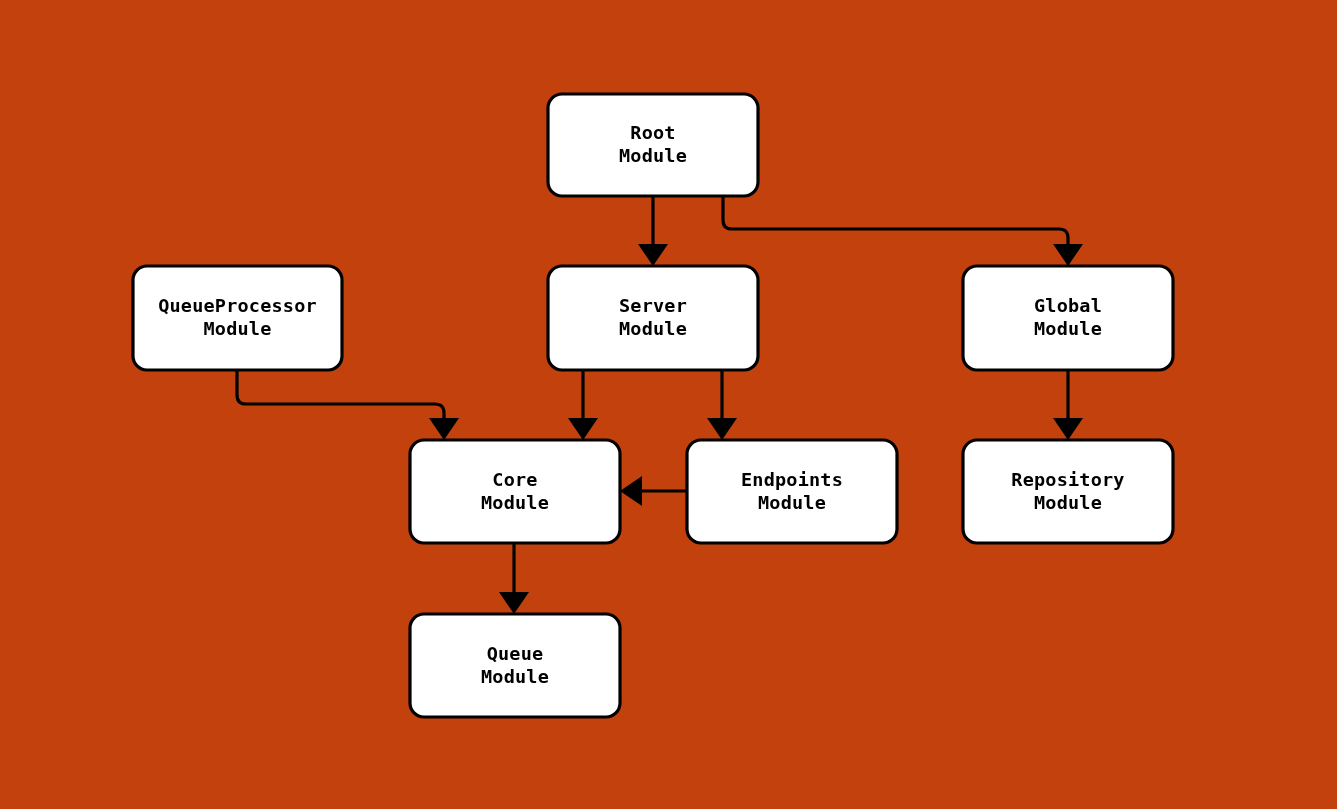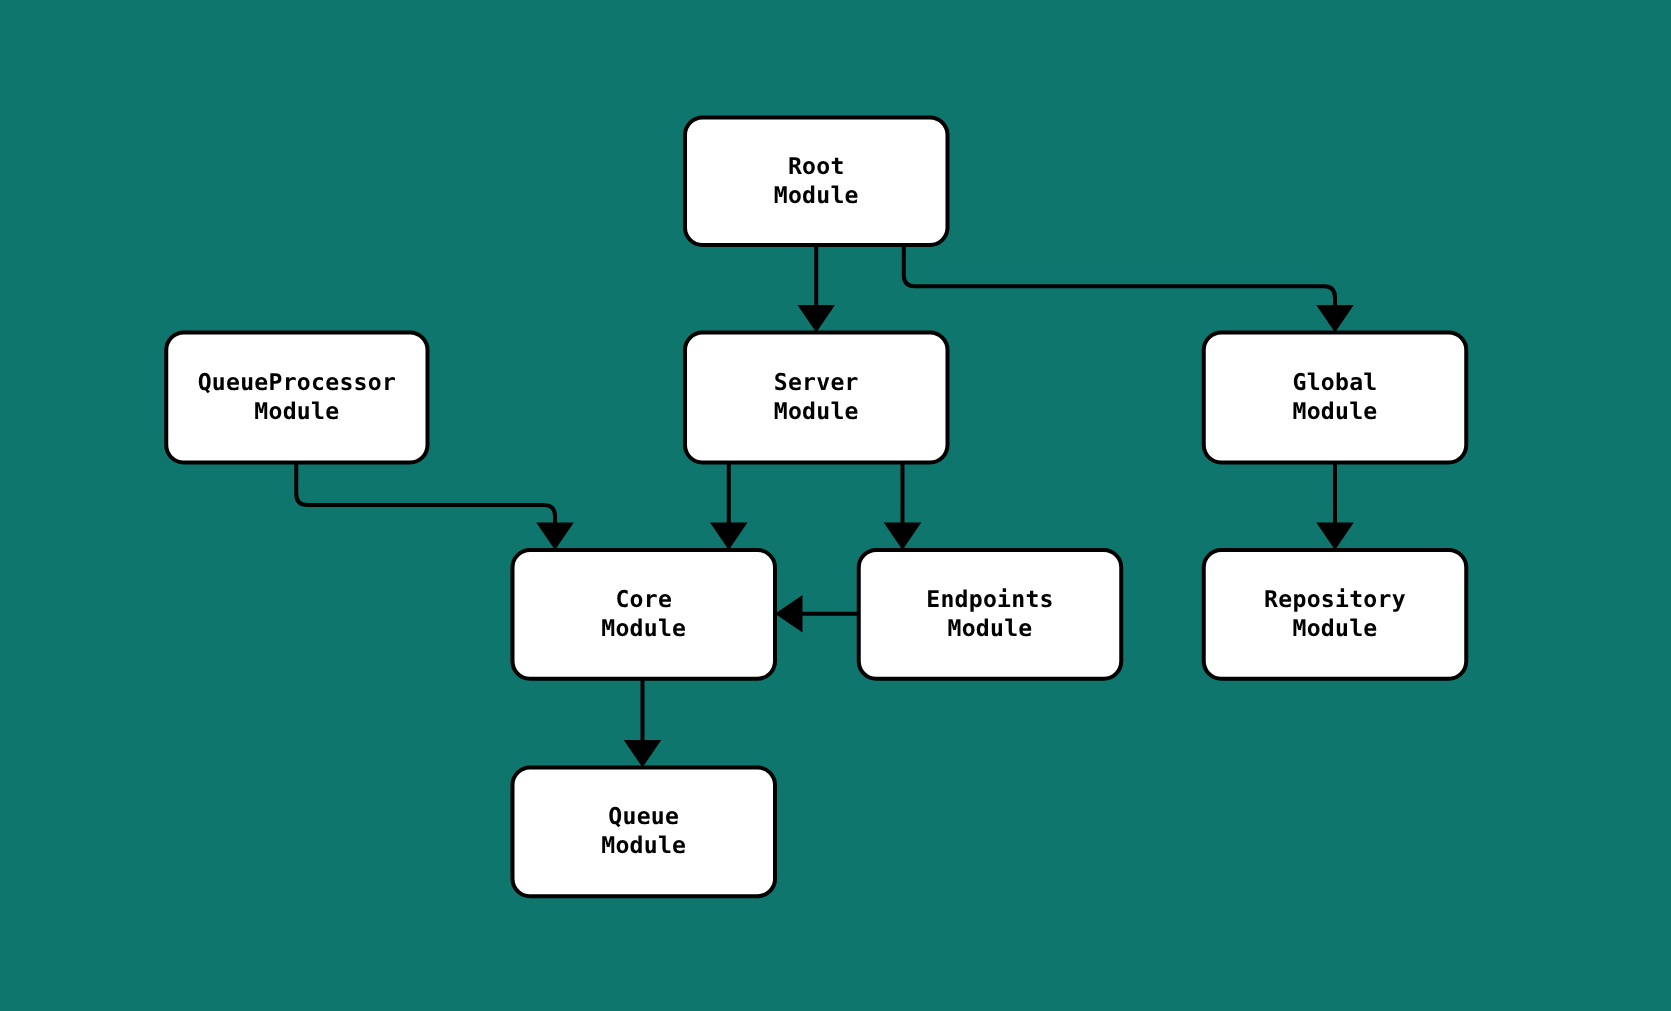--- a/index.html
+++ b/index.html
@@ -11,21 +11,21 @@
   body {
     width: 1337px;
     height: 809px;
     overflow: hidden;
     font-family: "DejaVu Sans Mono", "Liberation Mono", monospace;
   }
   #diagram-root {
     position: relative;
     width: 1337px;
     height: 809px;
-    background: #0f766e;
+    background: #c2410c;
   }
   svg#diagram-canvas {
     display: block;
     width: 1337px;
     height: 809px;
   }
   .node-box {
     fill: #ffffff;
     stroke: #000000;
     stroke-width: 3.2;

